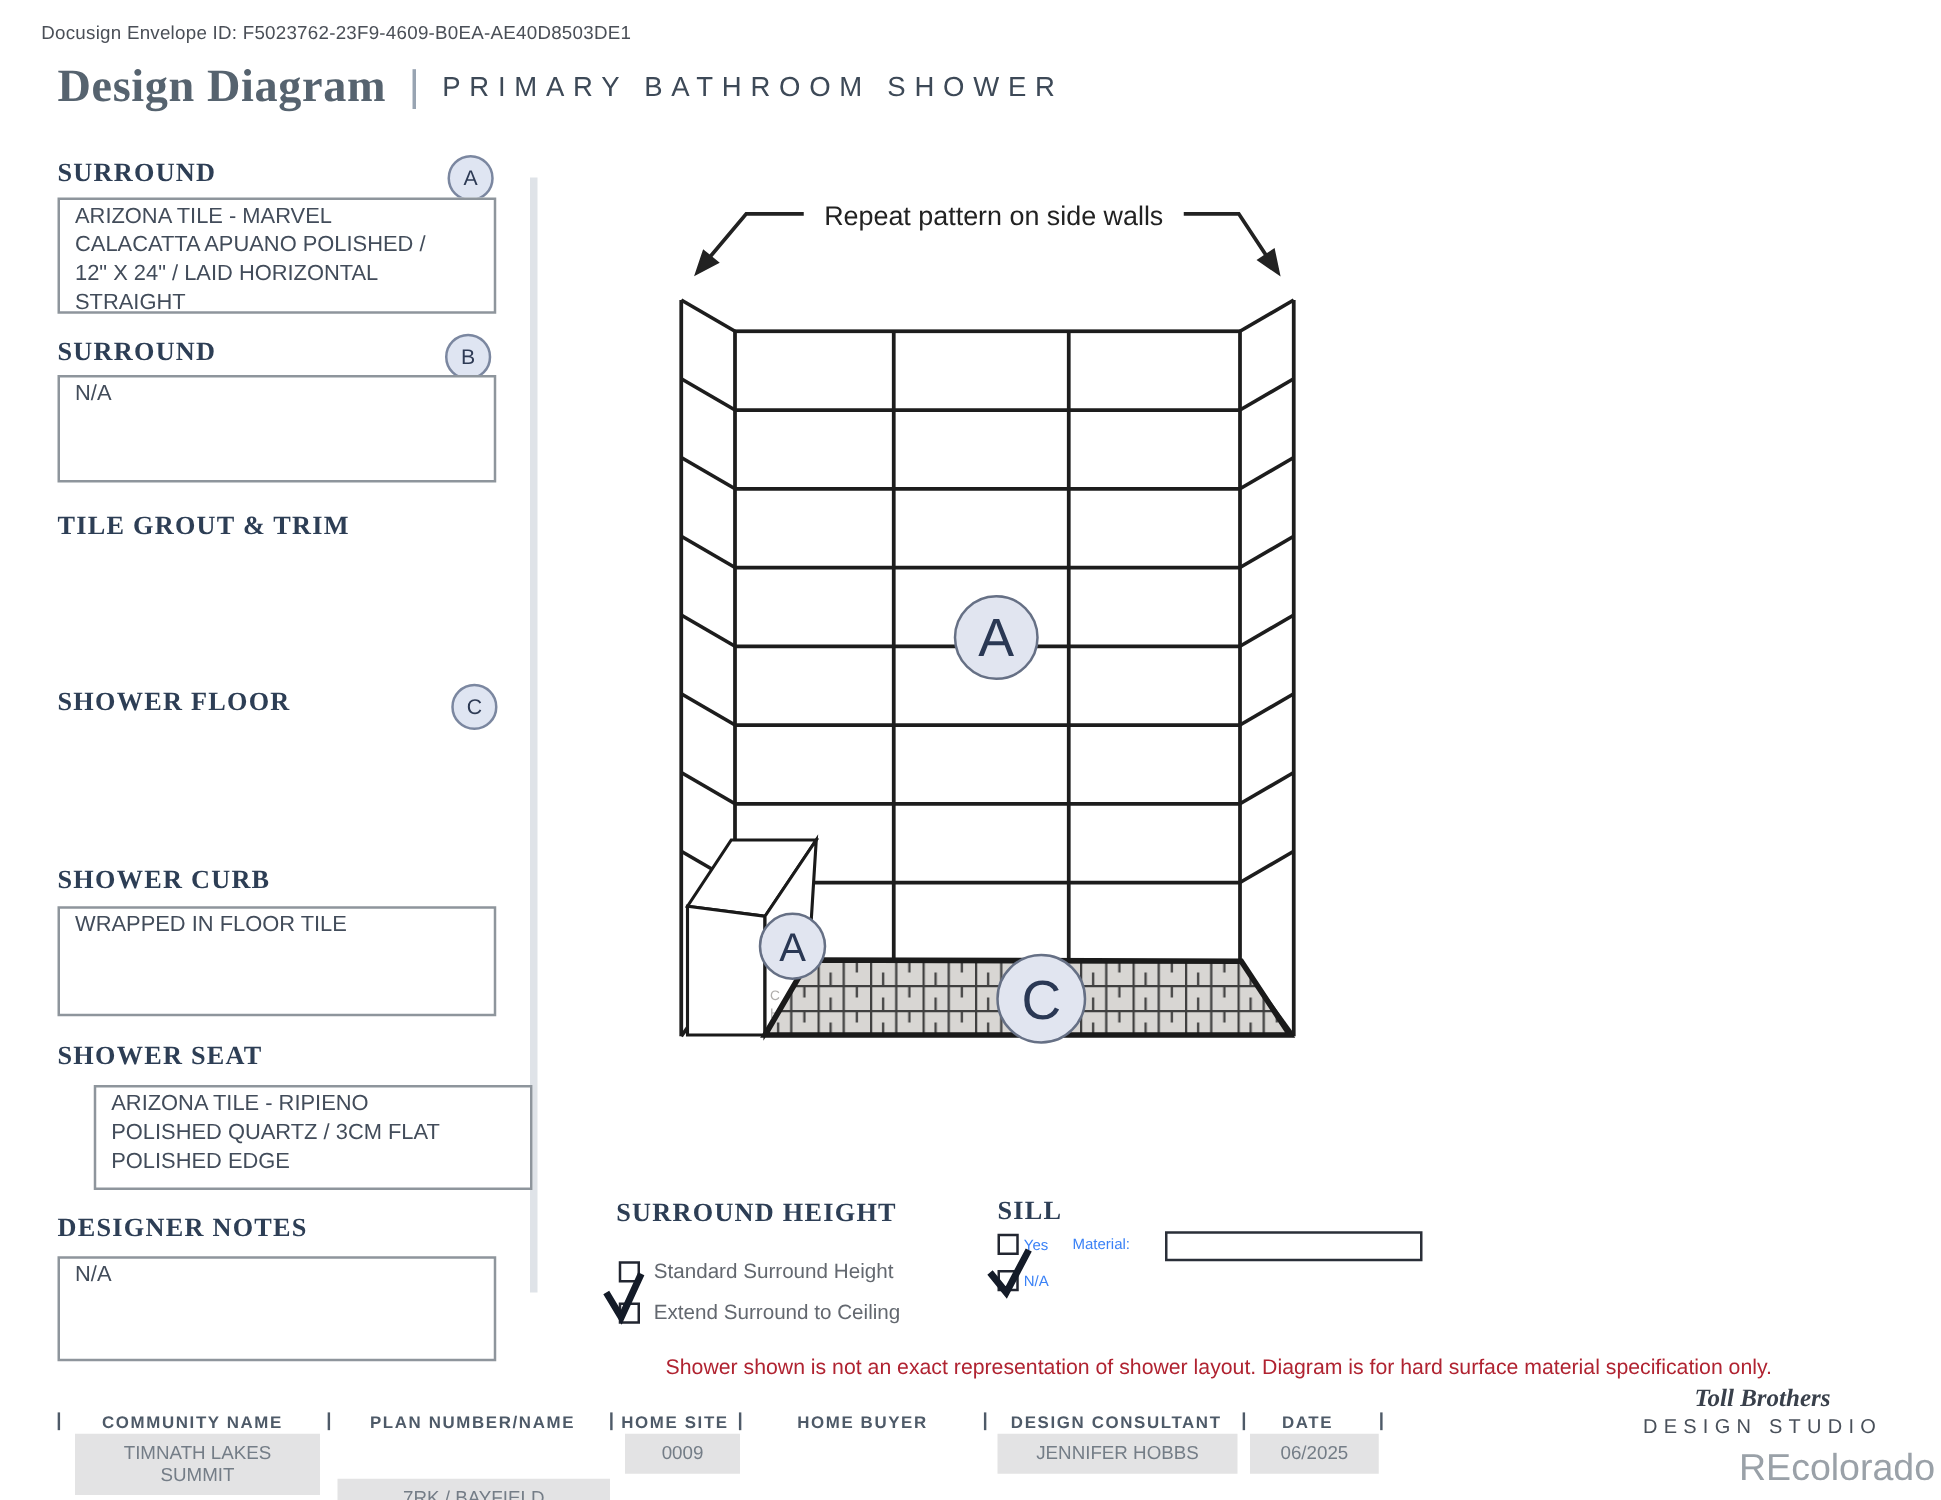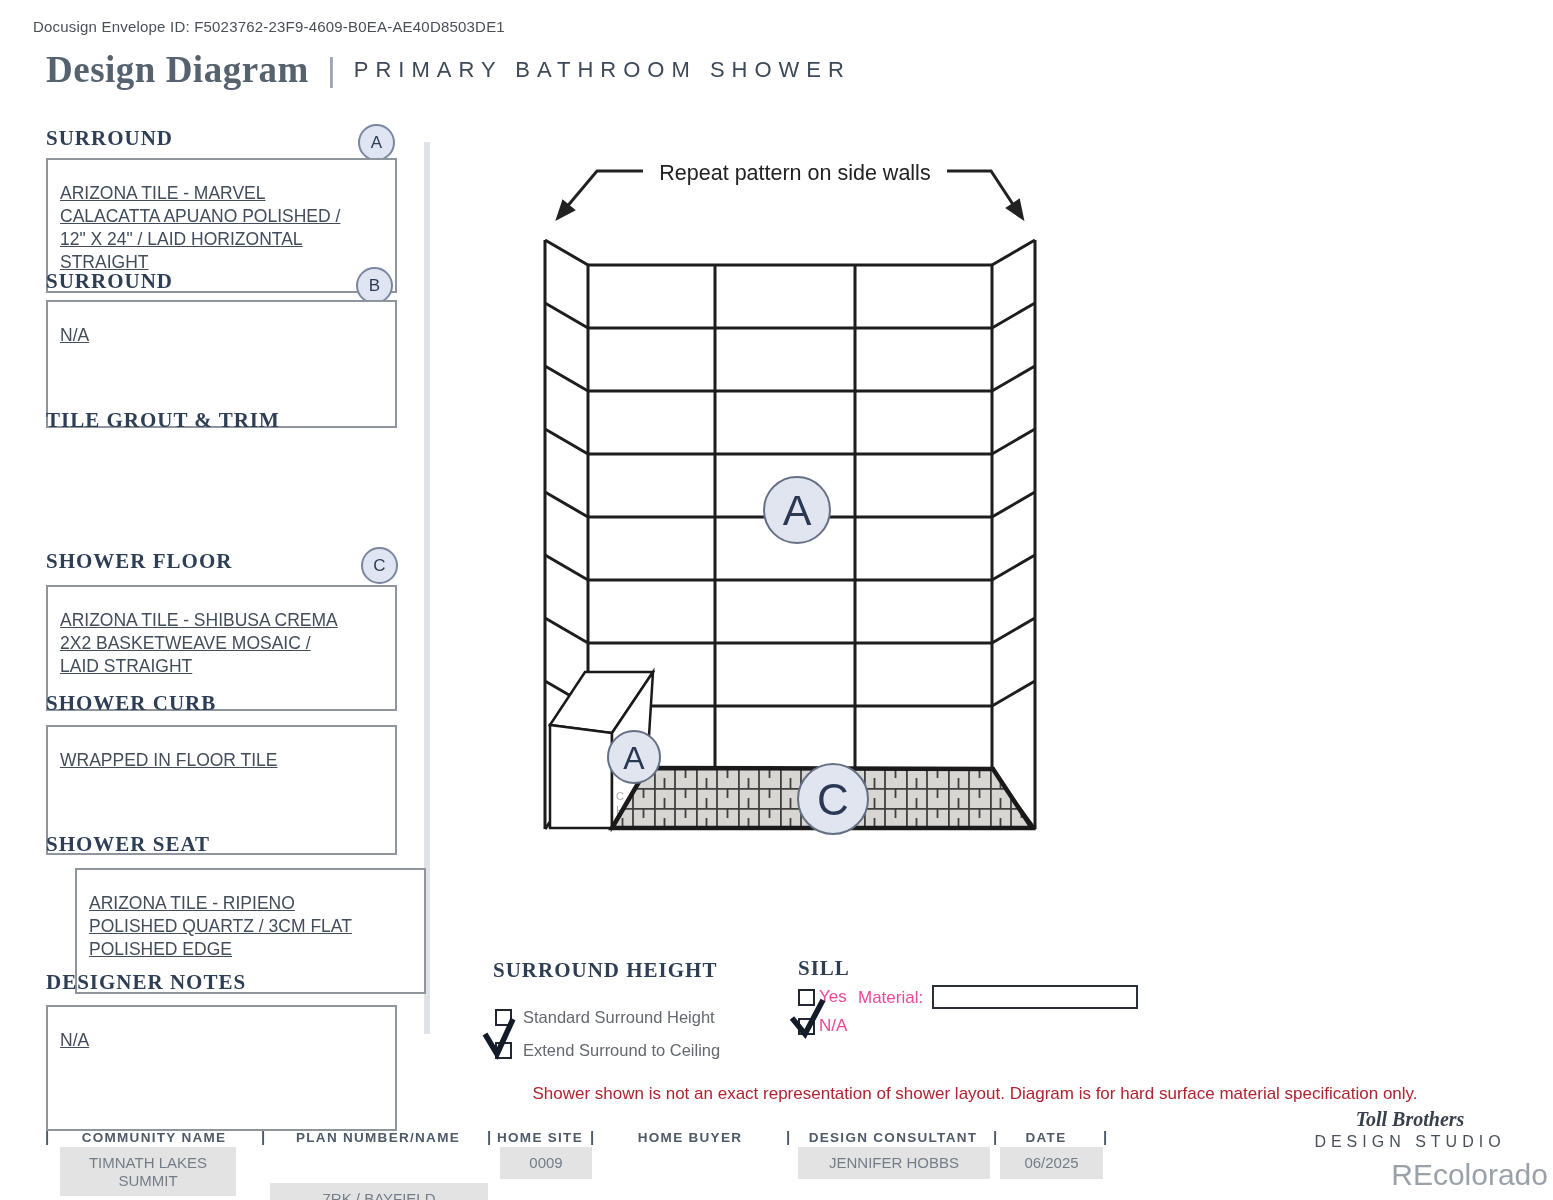--- a/index.html
+++ b/index.html
@@ -11,28 +11,28 @@
   .title{font-family:"Liberation Serif", serif;font-weight:700;font-size:37px;color:#56636f;letter-spacing:.5px;}
   .title-divider{font-size:34px;font-weight:300;color:#98a4b2;}
   .subtitle{font-size:22px;letter-spacing:7px;color:#3d4957;font-weight:500;}
 
   .v-divider{background:#dfe3e8;width:6px;}
 
   .sec-head{font-family:"Liberation Serif", serif;font-weight:700;font-size:21px;
             color:#2d3e55;letter-spacing:1px;text-align:center;}
   .tag-circle{width:33px;height:33px;border-radius:50%;background:#dfe5f2;border:2px solid #7b87a0;
               display:flex;align-items:center;justify-content:center;font-size:17px;color:#2e3b55;}
-  .spec-box{border:2px solid #8e959c;background:#fff;padding:22px 12px;font-size:17.5px;
-            line-height:23px;color:#424c5a;white-space:pre-line;text-decoration:underline;}
+  .spec-box{border:2px solid #8e959c;background:#fff;padding:1px 12px;font-size:17.5px;
+            line-height:23px;color:#424c5a;white-space:pre-line;}
   .spec-box.wide-lines{line-height:29px;}
 
   .sub-head{font-family:"Liberation Serif", serif;font-weight:700;font-size:21px;color:#2d3e55;letter-spacing:1px;}
   .chk{width:13px;height:13px;border:2px solid #222631;background:#fff;display:inline-block;}
   .chk-label{font-size:16.5px;color:#63686f;}
-  .sill-label{font-size:17px;color:#ec4899;}
+  .sill-label{font-size:12px;color:#3b82f6;}
   .material-input{border:2px solid #2a2f38;background:#fff;width:194px;height:18px;
                   font-size:15px;padding:1px 4px;}
 
   .disclaimer{font-size:17px;color:#b02331;text-align:center;font-weight:500;}
 
   .f-pipe{font-size:15px;font-weight:700;color:#4e5a68;}
   .f-head{font-size:13.5px;font-weight:700;letter-spacing:1.3px;color:#4e5a68;white-space:nowrap;
           transform:translateX(-50%);}
   .f-box{background:#e3e3e4;color:#747d87;font-size:15px;display:flex;align-items:center;
          justify-content:center;text-align:center;white-space:pre-line;line-height:18px;}
@@ -70,23 +70,20 @@
       <span>B</span>
     </div>
   <div class="abs spec-box" style="left:46px;top:300px;width:323px;height:80px;">N/A</div>
 
   <div class="abs sec-head" style="left:46px;top:408px;">TILE GROUT &amp; TRIM</div>
 
   <div class="abs sec-head" style="left:46px;top:549px;">SHOWER FLOOR</div>
   <div class="abs tag-circle" style="left:361px;top:547px;">
       <span>C</span>
     </div>
-  <div class="abs spec-box" style="left:46px;top:585px;width:323px;height:78px;">ARIZONA TILE - SHIBUSA CREMA
-2X2 BASKETWEAVE MOSAIC /
-LAID STRAIGHT</div>
 
   <div class="abs sec-head" style="left:46px;top:691px;">SHOWER CURB</div>
   <div class="abs spec-box" style="left:46px;top:725px;width:323px;height:82px;">WRAPPED IN FLOOR TILE</div>
 
   <div class="abs sec-head" style="left:46px;top:832px;">SHOWER SEAT</div>
   <div class="abs spec-box" style="left:46px;top:868px;width:323px;height:78px;margin-left:29px;">ARIZONA TILE - RIPIENO
 POLISHED QUARTZ / 3CM FLAT
 POLISHED EDGE</div>
 
   <div class="abs sec-head" style="left:46px;top:970px;">DESIGNER NOTES</div>
@@ -225,21 +222,21 @@
     <span class="abs f-pipe" style="left:993px;top:1128px;">|</span>
     <span class="abs f-pipe" style="left:1103px;top:1128px;">|</span>
 
     <div class="abs f-head" style="left:154px;top:1130px;">COMMUNITY NAME</div>
     <div class="abs f-head" style="left:378px;top:1130px;">PLAN NUMBER/NAME</div>
     <div class="abs f-head" style="left:540px;top:1130px;">HOME SITE</div>
     <div class="abs f-head" style="left:690px;top:1130px;">HOME BUYER</div>
     <div class="abs f-head" style="left:893px;top:1130px;">DESIGN CONSULTANT</div>
     <div class="abs f-head" style="left:1046px;top:1130px;">DATE</div>
 
-    <div class="abs f-box" style="left:60px;top:1147px;width:176px;height:49px;">TIMNATH LAKES
+    <div class="abs f-box" style="left:60px;top:1147px;width:196px;height:49px;">TIMNATH LAKES
 SUMMIT</div>
     <div class="abs f-box" style="left:270px;top:1183px;width:218px;height:32px;">7RK / BAYFIELD</div>
     <div class="abs f-box" style="left:500px;top:1147px;width:92px;height:32px;">0009</div>
     <div class="abs f-box" style="left:598px;top:1211px;width:195px;height:21px;">QMI</div>
     <div class="abs f-box" style="left:798px;top:1147px;width:192px;height:32px;">JENNIFER HOBBS</div>
     <div class="abs f-box" style="left:1000px;top:1147px;width:103px;height:32px;">06/2025</div>
   </div>
 
   <div class="abs brand-tb" style="left:1310px;top:1108px;width:200px;">Toll Brothers</div>
   <div class="abs brand-ds" style="left:1300px;top:1133px;width:220px;">DESIGN STUDIO</div>

